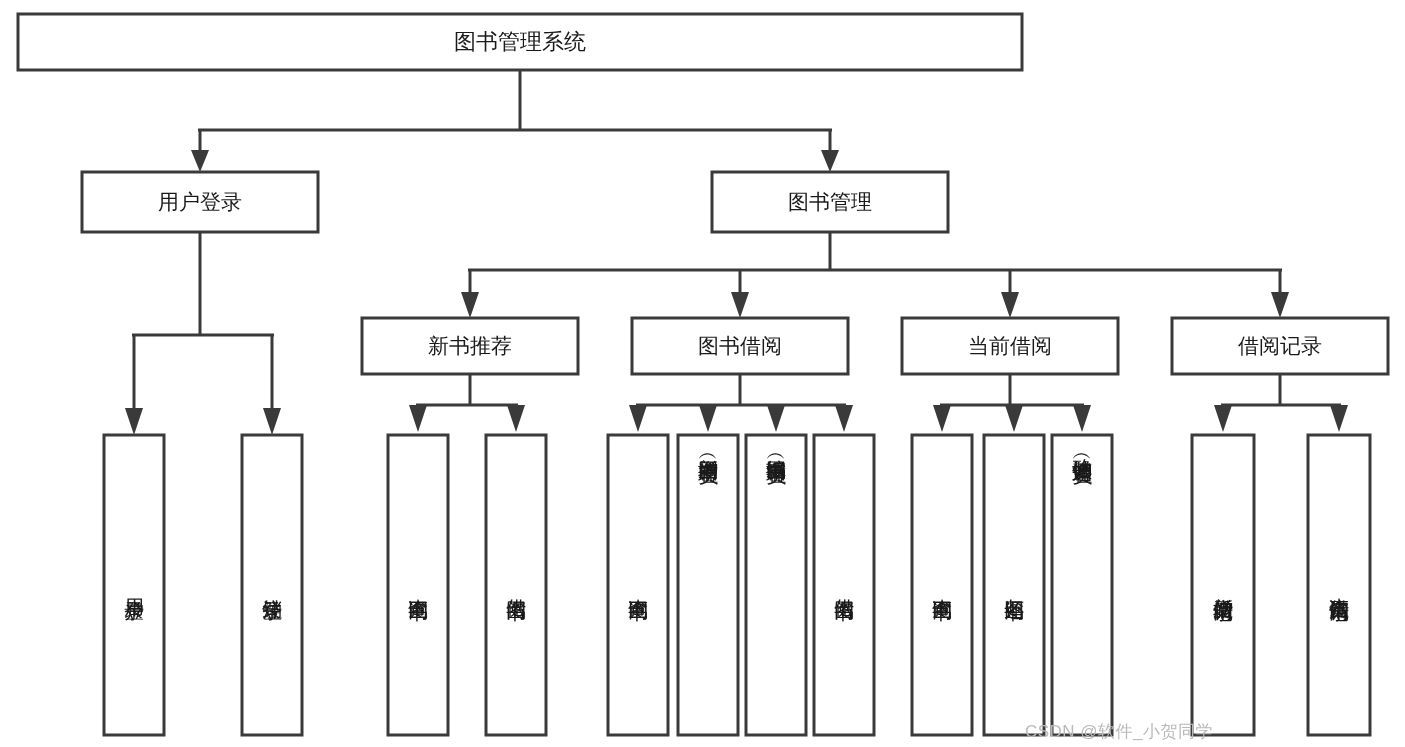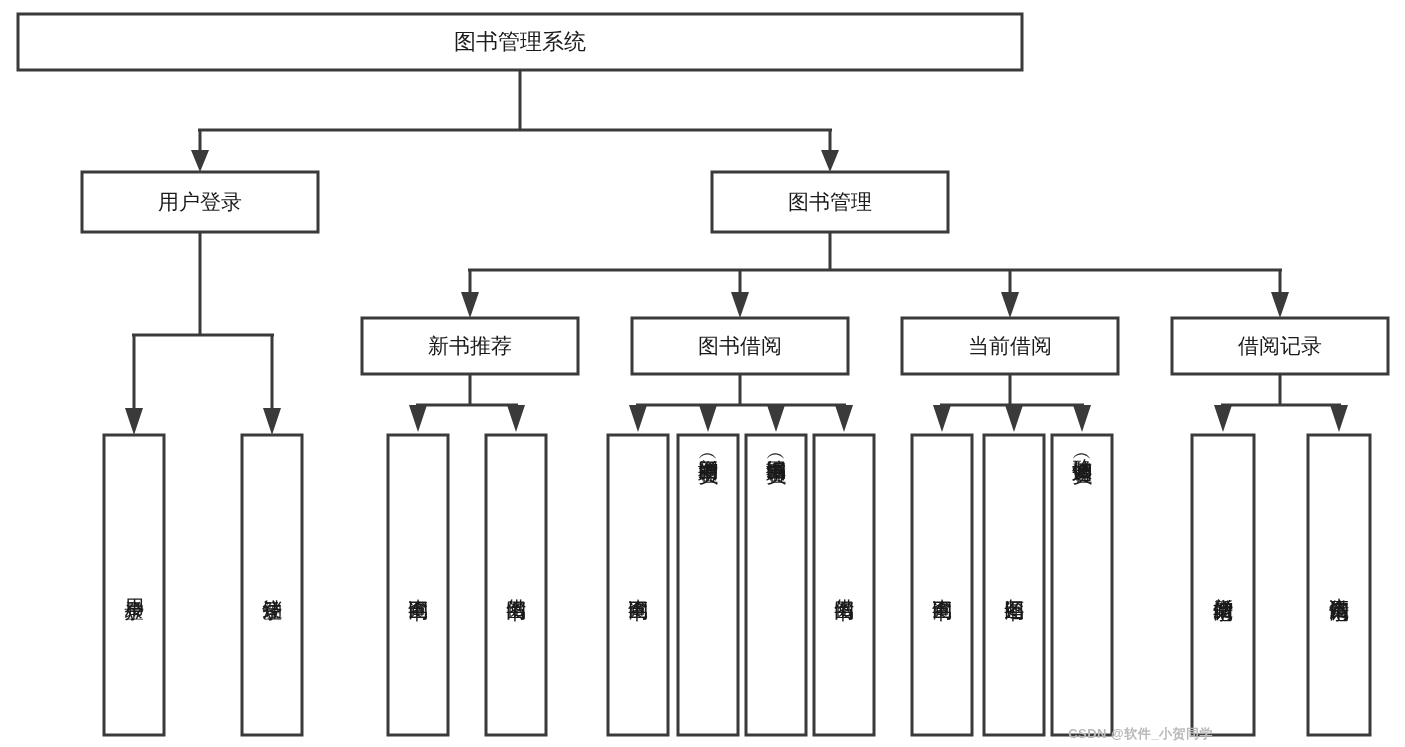--- a/index.html
+++ b/index.html
@@ -70,25 +70,24 @@
     line-height: 1.08;
     letter-spacing: 1px;
     color: #1a1a1a;
     white-space: nowrap;
   }
   .watermark {
     position: absolute;
     right: 8px;
     bottom: 4px;
     font-family: "Liberation Sans", "DejaVu Sans", sans-serif;
-    font-size: 13px;
+    font-size: 17px;
     color: #b9b9b9;
     letter-spacing: 0.5px;
     user-select: none;
-    font-weight: bold;
   }
 </style>
 </head>
 <body>
 
 <div id="diagram-root">
 
   <svg class="diagram-canvas" viewBox="0 0 1405 747">
 
     <defs>

